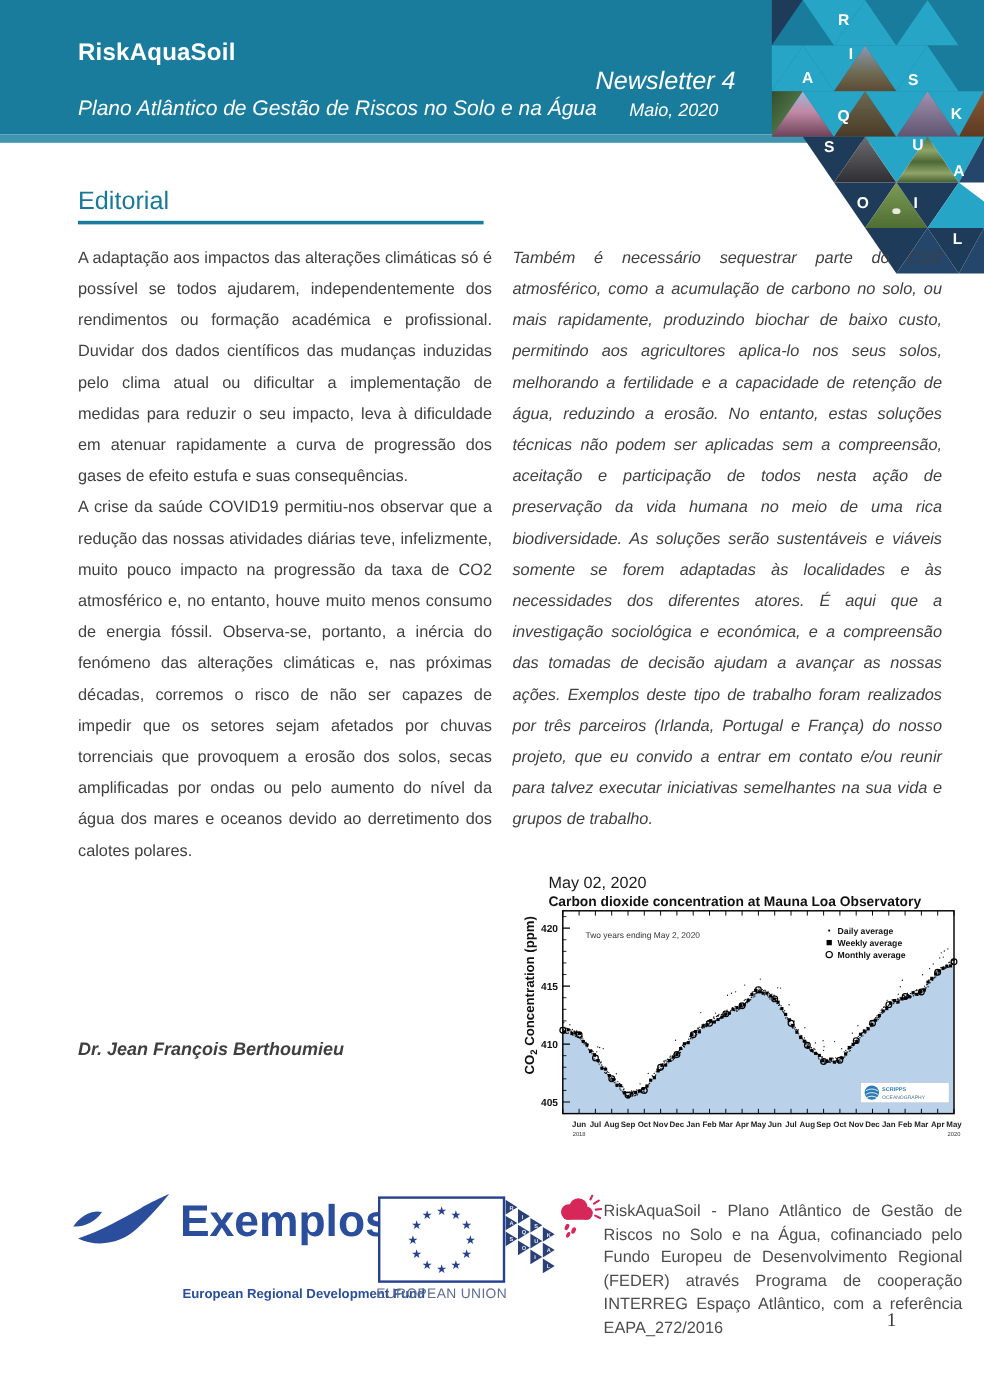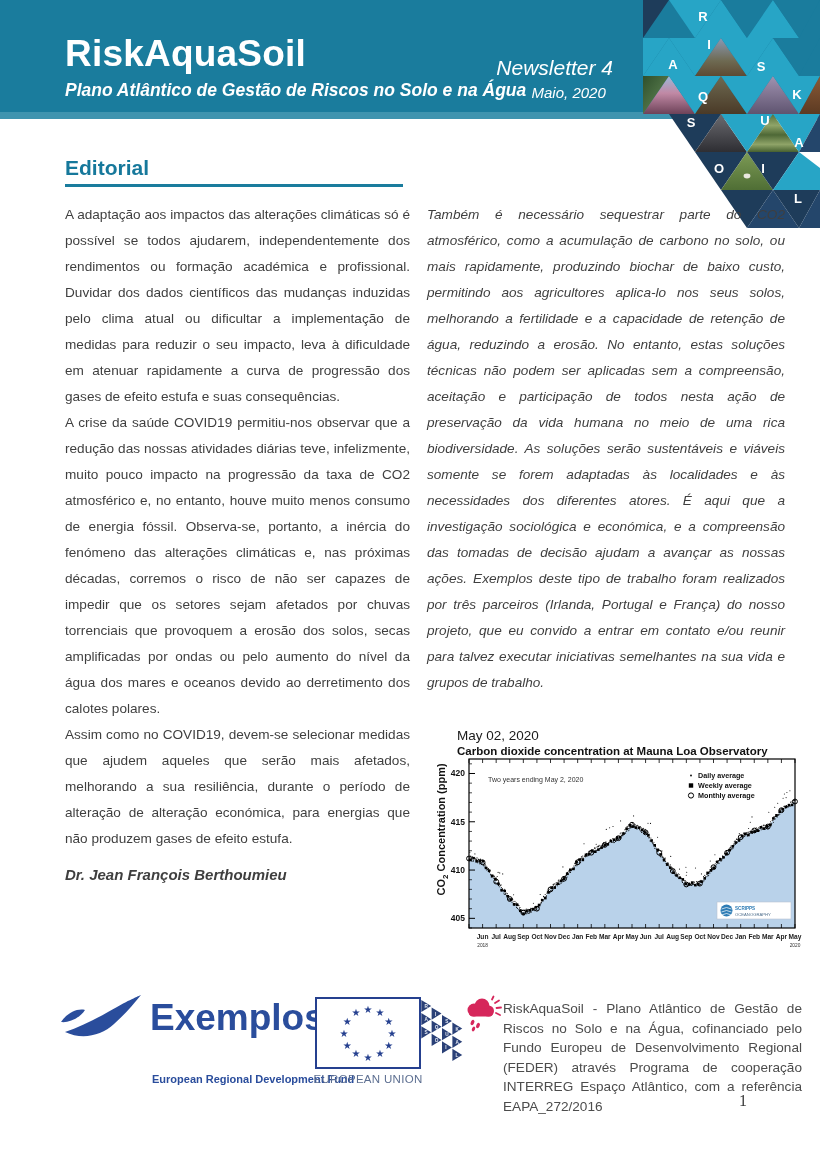--- a/index.html
+++ b/index.html
@@ -1,28 +1,28 @@
 <!DOCTYPE html>
 <html><head>
 <meta charset="utf-8">
 <style>
   html,body{margin:0;padding:0;background:#e8e8e8;}
   .page{position:relative;width:820px;height:1160px;background:#ffffff;overflow:hidden;
         font-family:"Liberation Sans",sans-serif;}
   
   .band{position:absolute;left:0;top:0;width:820px;height:112px;background:#1a7c9d;}
   .band-strip{position:absolute;left:0;top:112px;width:820px;height:7px;background:#3f94af;}
-  .hd-title{position:absolute;left:65px;top:33px;color:#fff;font-size:37px;font-weight:bold;letter-spacing:.2px;}
-  .hd-sub{position:absolute;left:65px;top:80px;color:#fff;font-size:17.5px;font-weight:bold;font-style:italic;}
-  .hd-issue{position:absolute;right:207px;top:56px;text-align:center;color:#fff;font-style:italic;}
+  .hd-title{position:absolute;left:65px;top:33px;color:#fff;font-size:20px;font-weight:bold;letter-spacing:.2px;}
+  .hd-sub{position:absolute;left:65px;top:80px;color:#fff;font-size:17.5px;font-weight:normal;font-style:italic;}
+  .hd-issue{position:absolute;right:207px;top:56px;text-align:left;color:#fff;font-style:italic;}
   .hd-issue .nl{font-size:21px;}
   .hd-issue .dt{font-size:15px;margin-top:4px;padding-left:28px;}
   #mosaic{position:absolute;left:643px;top:0;}
   
-  .ed-head{position:absolute;left:65px;top:156px;margin:0;color:#16789b;font-size:21px;font-weight:bold;}
+  .ed-head{position:absolute;left:65px;top:156px;margin:0;color:#16789b;font-size:21px;font-weight:normal;}
   .ed-rule{position:absolute;left:65px;top:184px;width:338px;height:3px;background:#1a7c9d;}
   .col{position:absolute;top:202px;color:#3f3f3f;font-size:13.6px;line-height:26px;text-align:justify;}
   .col p{margin:0;}
   #left-col{left:65px;width:345px;}
   #right-col{left:427px;width:358px;font-style:italic;}
   .sig{position:absolute;left:65px;top:864px;color:#3f3f3f;font-size:15px;line-height:21px;font-style:italic;}
   .sig .nm{font-weight:bold;}
   
   #chart-wrap{position:absolute;left:433px;top:724px;}
   #keeling-svg text{font-family:"Liberation Sans",sans-serif;}
@@ -150,21 +150,20 @@
         <text x="120" y="173">I</text>
         <text x="155" y="203">L</text>
       </g>
   </svg>
 
   <h1 class="ed-head">Editorial</h1>
   <div class="ed-rule"></div>
   <div class="col" id="left-col">
       <p>A adaptação aos impactos das alterações climáticas só é possível se todos ajudarem, independentemente dos rendimentos ou formação académica e profissional. Duvidar dos dados científicos das mudanças induzidas pelo clima atual ou dificultar a implementação de medidas para reduzir o seu impacto, leva à dificuldade em atenuar rapidamente a curva de progressão dos gases de efeito estufa e suas consequências.</p>
       <p>A crise da saúde COVID19 permitiu-nos observar que a redução das nossas atividades diárias teve, infelizmente, muito pouco impacto na progressão da taxa de CO2 atmosférico e, no entanto, houve muito menos consumo de energia fóssil. Observa-se, portanto, a inércia do fenómeno das alterações climáticas e, nas próximas décadas, corremos o risco de não ser capazes de impedir que os setores sejam afetados por chuvas torrenciais que provoquem a erosão dos solos, secas amplificadas por ondas ou pelo aumento do nível da água dos mares e oceanos devido ao derretimento dos calotes polares.</p>
-      <p>Assim como no COVID19, devem-se selecionar medidas que ajudem aqueles que serão mais afetados, melhorando a sua resiliência, durante o período de alteração de alteração económica, para energias que não produzem gases de efeito estufa.</p>
     </div>
   <div class="col" id="right-col">
       <p>Também é necessário sequestrar parte do CO2 atmosférico, como a acumulação de carbono no solo, ou mais rapidamente, produzindo biochar de baixo custo, permitindo aos agricultores aplica-lo nos seus solos, melhorando a fertilidade e a capacidade de retenção de água, reduzindo a erosão. No entanto, estas soluções técnicas não podem ser aplicadas sem a compreensão, aceitação e participação de todos nesta ação de preservação da vida humana no meio de uma rica biodiversidade. As soluções serão sustentáveis e viáveis somente se forem adaptadas às localidades e às necessidades dos diferentes atores. É aqui que a investigação sociológica e económica, e a compreensão das tomadas de decisão ajudam a avançar as nossas ações. Exemplos deste tipo de trabalho foram realizados por três parceiros (Irlanda, Portugal e França) do nosso projeto, que eu convido a entrar em contato e/ou reunir para talvez executar iniciativas semelhantes na sua vida e grupos de trabalho.</p>
     </div>
   <div class="sig">
     <div class="nm">Dr. Jean François Berthoumieu</div>
   </div>
 
   <div id="chart-wrap">
     <svg id="keeling-svg" width="374" height="236" viewBox="0 0 374 236">

